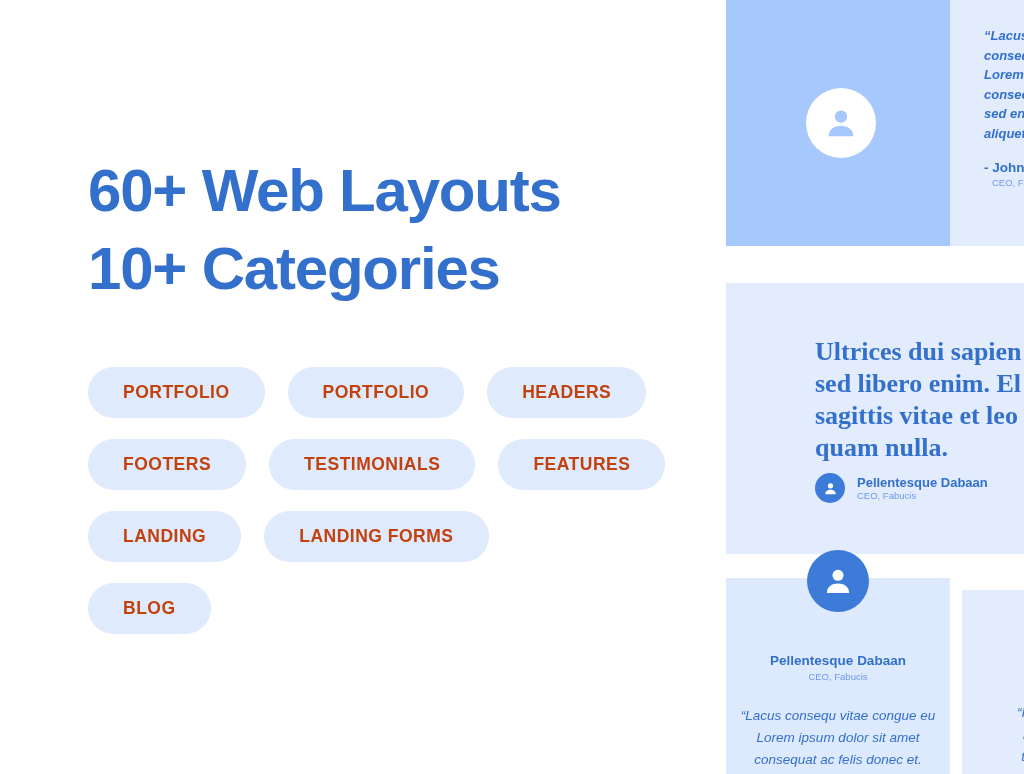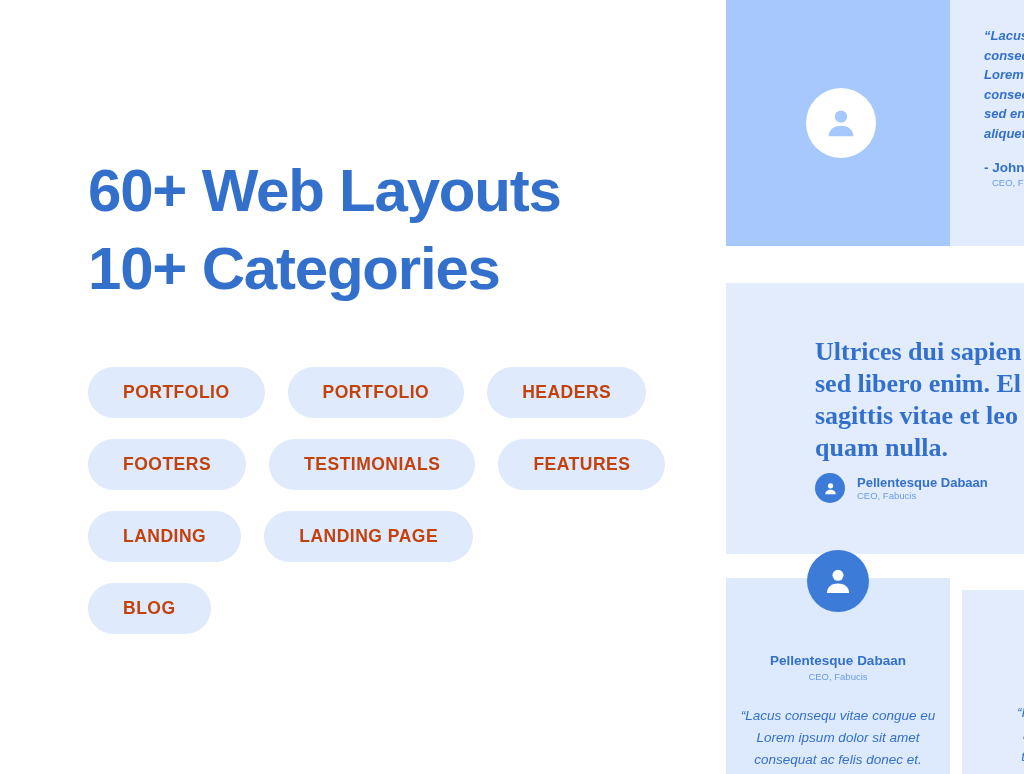--- a/index.html
+++ b/index.html
@@ -298,21 +298,21 @@
     </div>
 
     <div class="pill-row">
       <div class="pill">FOOTERS</div>
       <div class="pill">TESTIMONIALS</div>
       <div class="pill">FEATURES</div>
     </div>
 
     <div class="pill-row">
       <div class="pill">LANDING</div>
-      <div class="pill">LANDING PAGE</div>
+      <div class="pill">LANDING FORMS</div>
     </div>
 
     <div class="pill-row">
       <div class="pill">BLOG</div>
     </div>
 
   </div>
 </div>
 
 <div id="right-panel">

